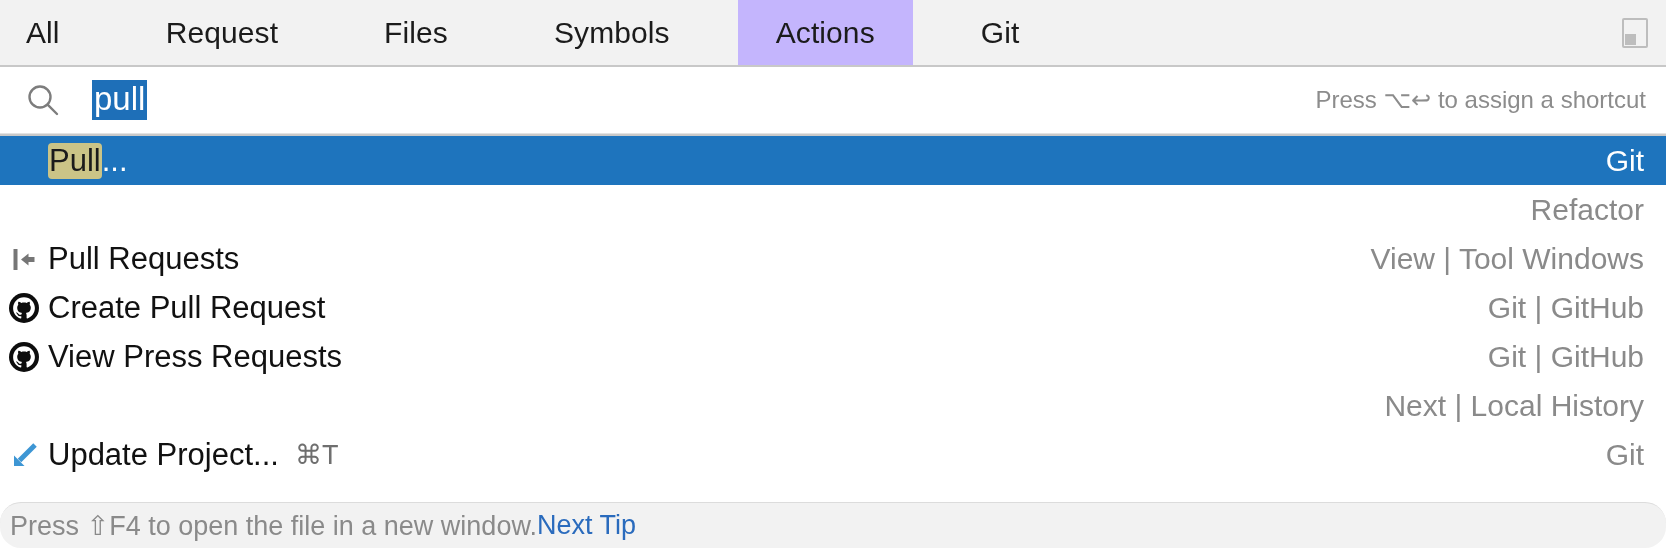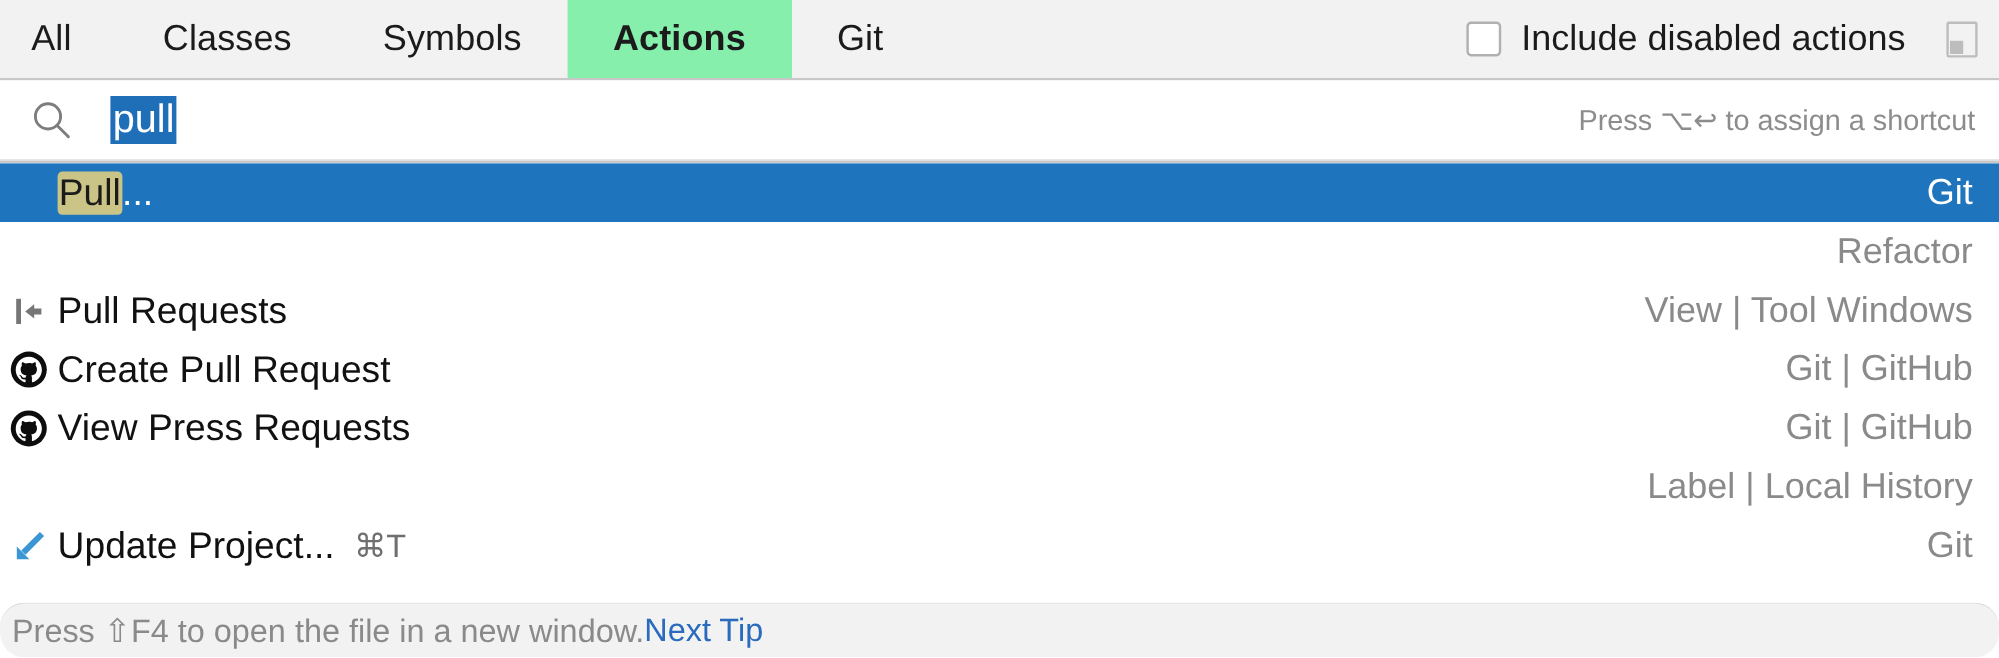--- a/index.html
+++ b/index.html
@@ -31,36 +31,36 @@
     height: 65px;
     min-height: 65px;
     background: #f2f2f2;
     display: flex;
     align-items: stretch;
     position: relative;
   }
   .tabs {
     display: flex;
     align-items: stretch;
+    gap: 30px;
   }
   .tab {
     display: flex;
     align-items: center;
     justify-content: center;
     padding: 0 38px;
     font-size: 30px;
     color: #1b1b1b;
     white-space: nowrap;
     cursor: default;
     letter-spacing: 0.1px;
   }
   .tab.first { padding-left: 26px; padding-right: 38px; }
   .tab.selected {
-    background: #86efac;
-    font-weight: bold;
+    background: #c4b5fd;
   }
 
   .header-right {
     margin-left: auto;
     display: flex;
     align-items: center;
     padding-right: 18px;
     gap: 0px;
   }
   .checkbox-wrap {
@@ -240,31 +240,28 @@
   svg { display: block; }
 </style>
 </head>
 <body>
 
 <div id="app">
 
   <div class="tabbar">
     <div class="tabs" id="tab-list">
         <div class="tab first">All</div>
-        <div class="tab">Classes</div>
+        <div class="tab">Request</div>
+        <div class="tab">Files</div>
         <div class="tab">Symbols</div>
         <div class="tab selected">Actions</div>
         <div class="tab">Git</div>
       </div>
 
     <div class="header-right">
-      <div class="checkbox-wrap">
-        <span class="checkbox"></span>
-        <span class="checkbox-label">Include disabled actions</span>
-      </div>
       <span class="corner-btn">
         <span class="outline"></span>
         <span class="fill"></span>
       </span>
     </div>
   </div>
 
   <div class="search-sep-top"></div>
 
   <div class="searchrow">
@@ -338,21 +335,21 @@
         </span>
         <span class="label">
           <span>View Press Requests</span>
         </span>
         <span class="group">Git | GitHub</span>
       </div>
       <div class="row">
         <span class="icon-cell">
           <span style="display: flex; align-items: center; justify-content: center; width: 30px; height: 30px;"></span>
         </span>
-        <span class="group">Label | Local History</span>
+        <span class="group">Next | Local History</span>
       </div>
       <div class="row">
         <span class="icon-cell">
           <span style="display: flex; align-items: center; justify-content: center;">
             <svg width="30" height="30" viewBox="0 0 30 30">
               <path d="M26 5 L10.5 20.5" stroke="#3d96d4" stroke-width="5" stroke-linecap="butt"></path>
               <path d="M5 26 L5 15.5 L15.5 26 Z" fill="#3d96d4"></path>
             </svg>
           </span>
         </span>

